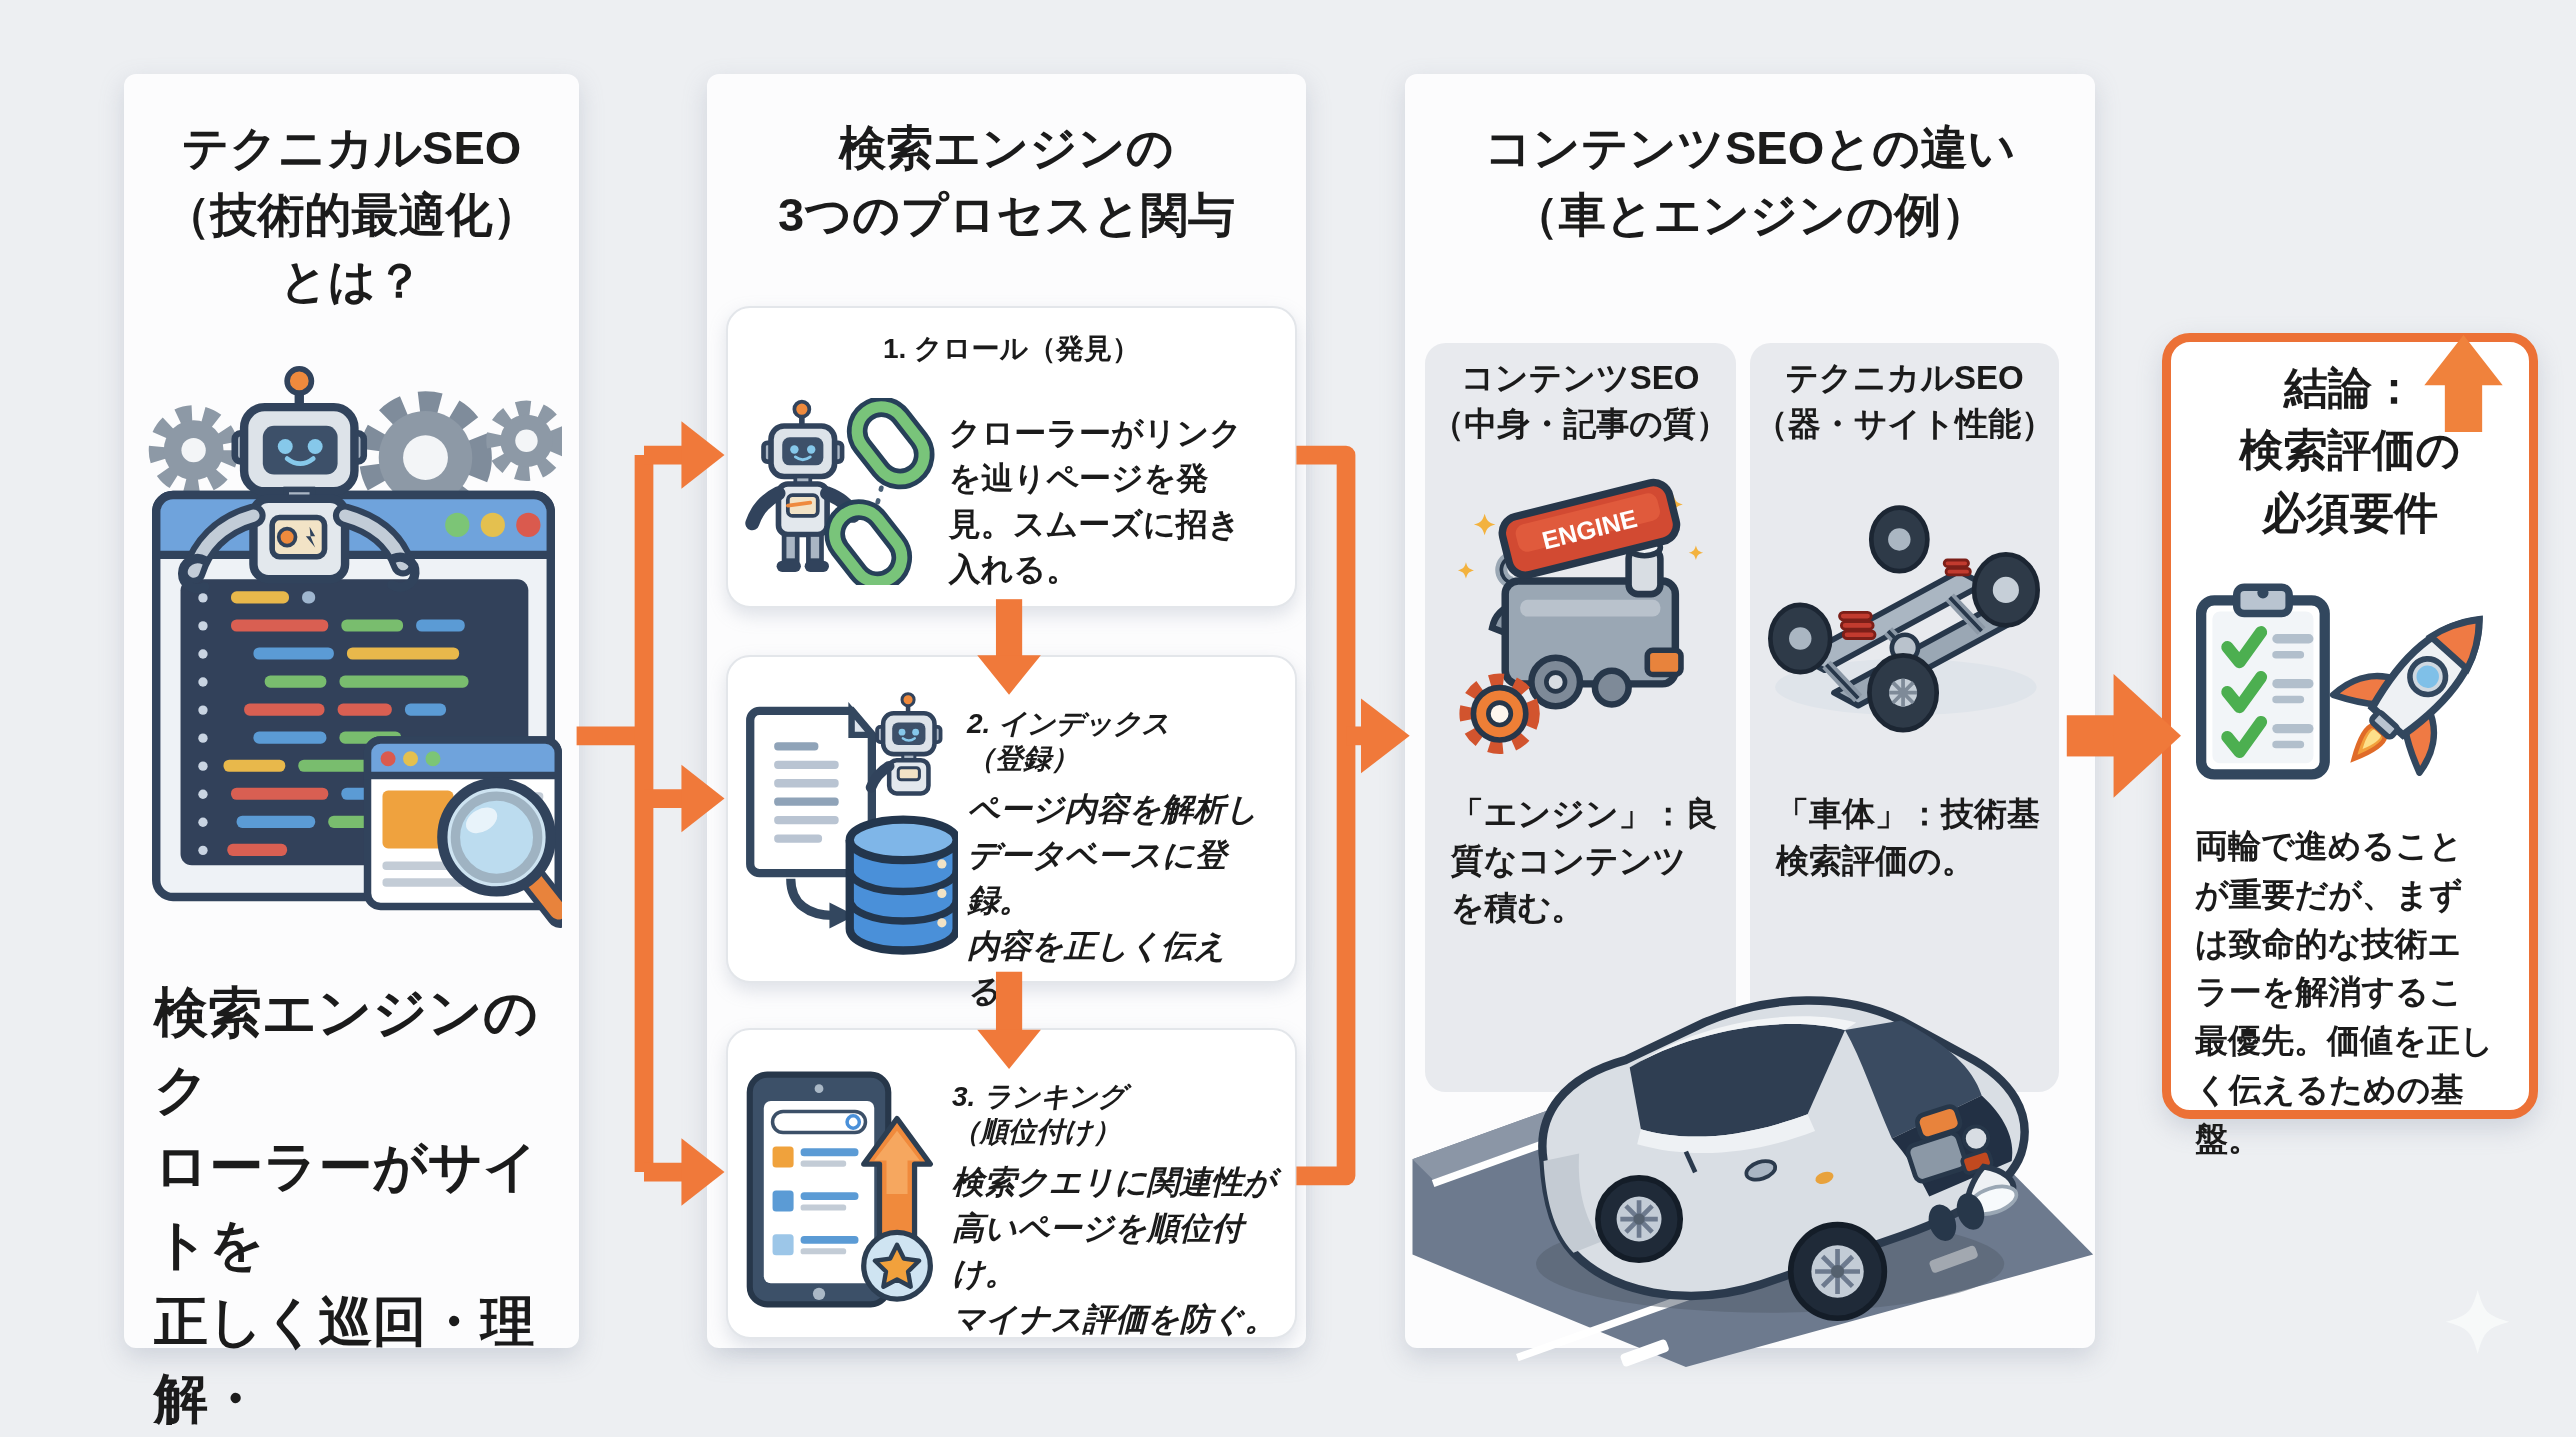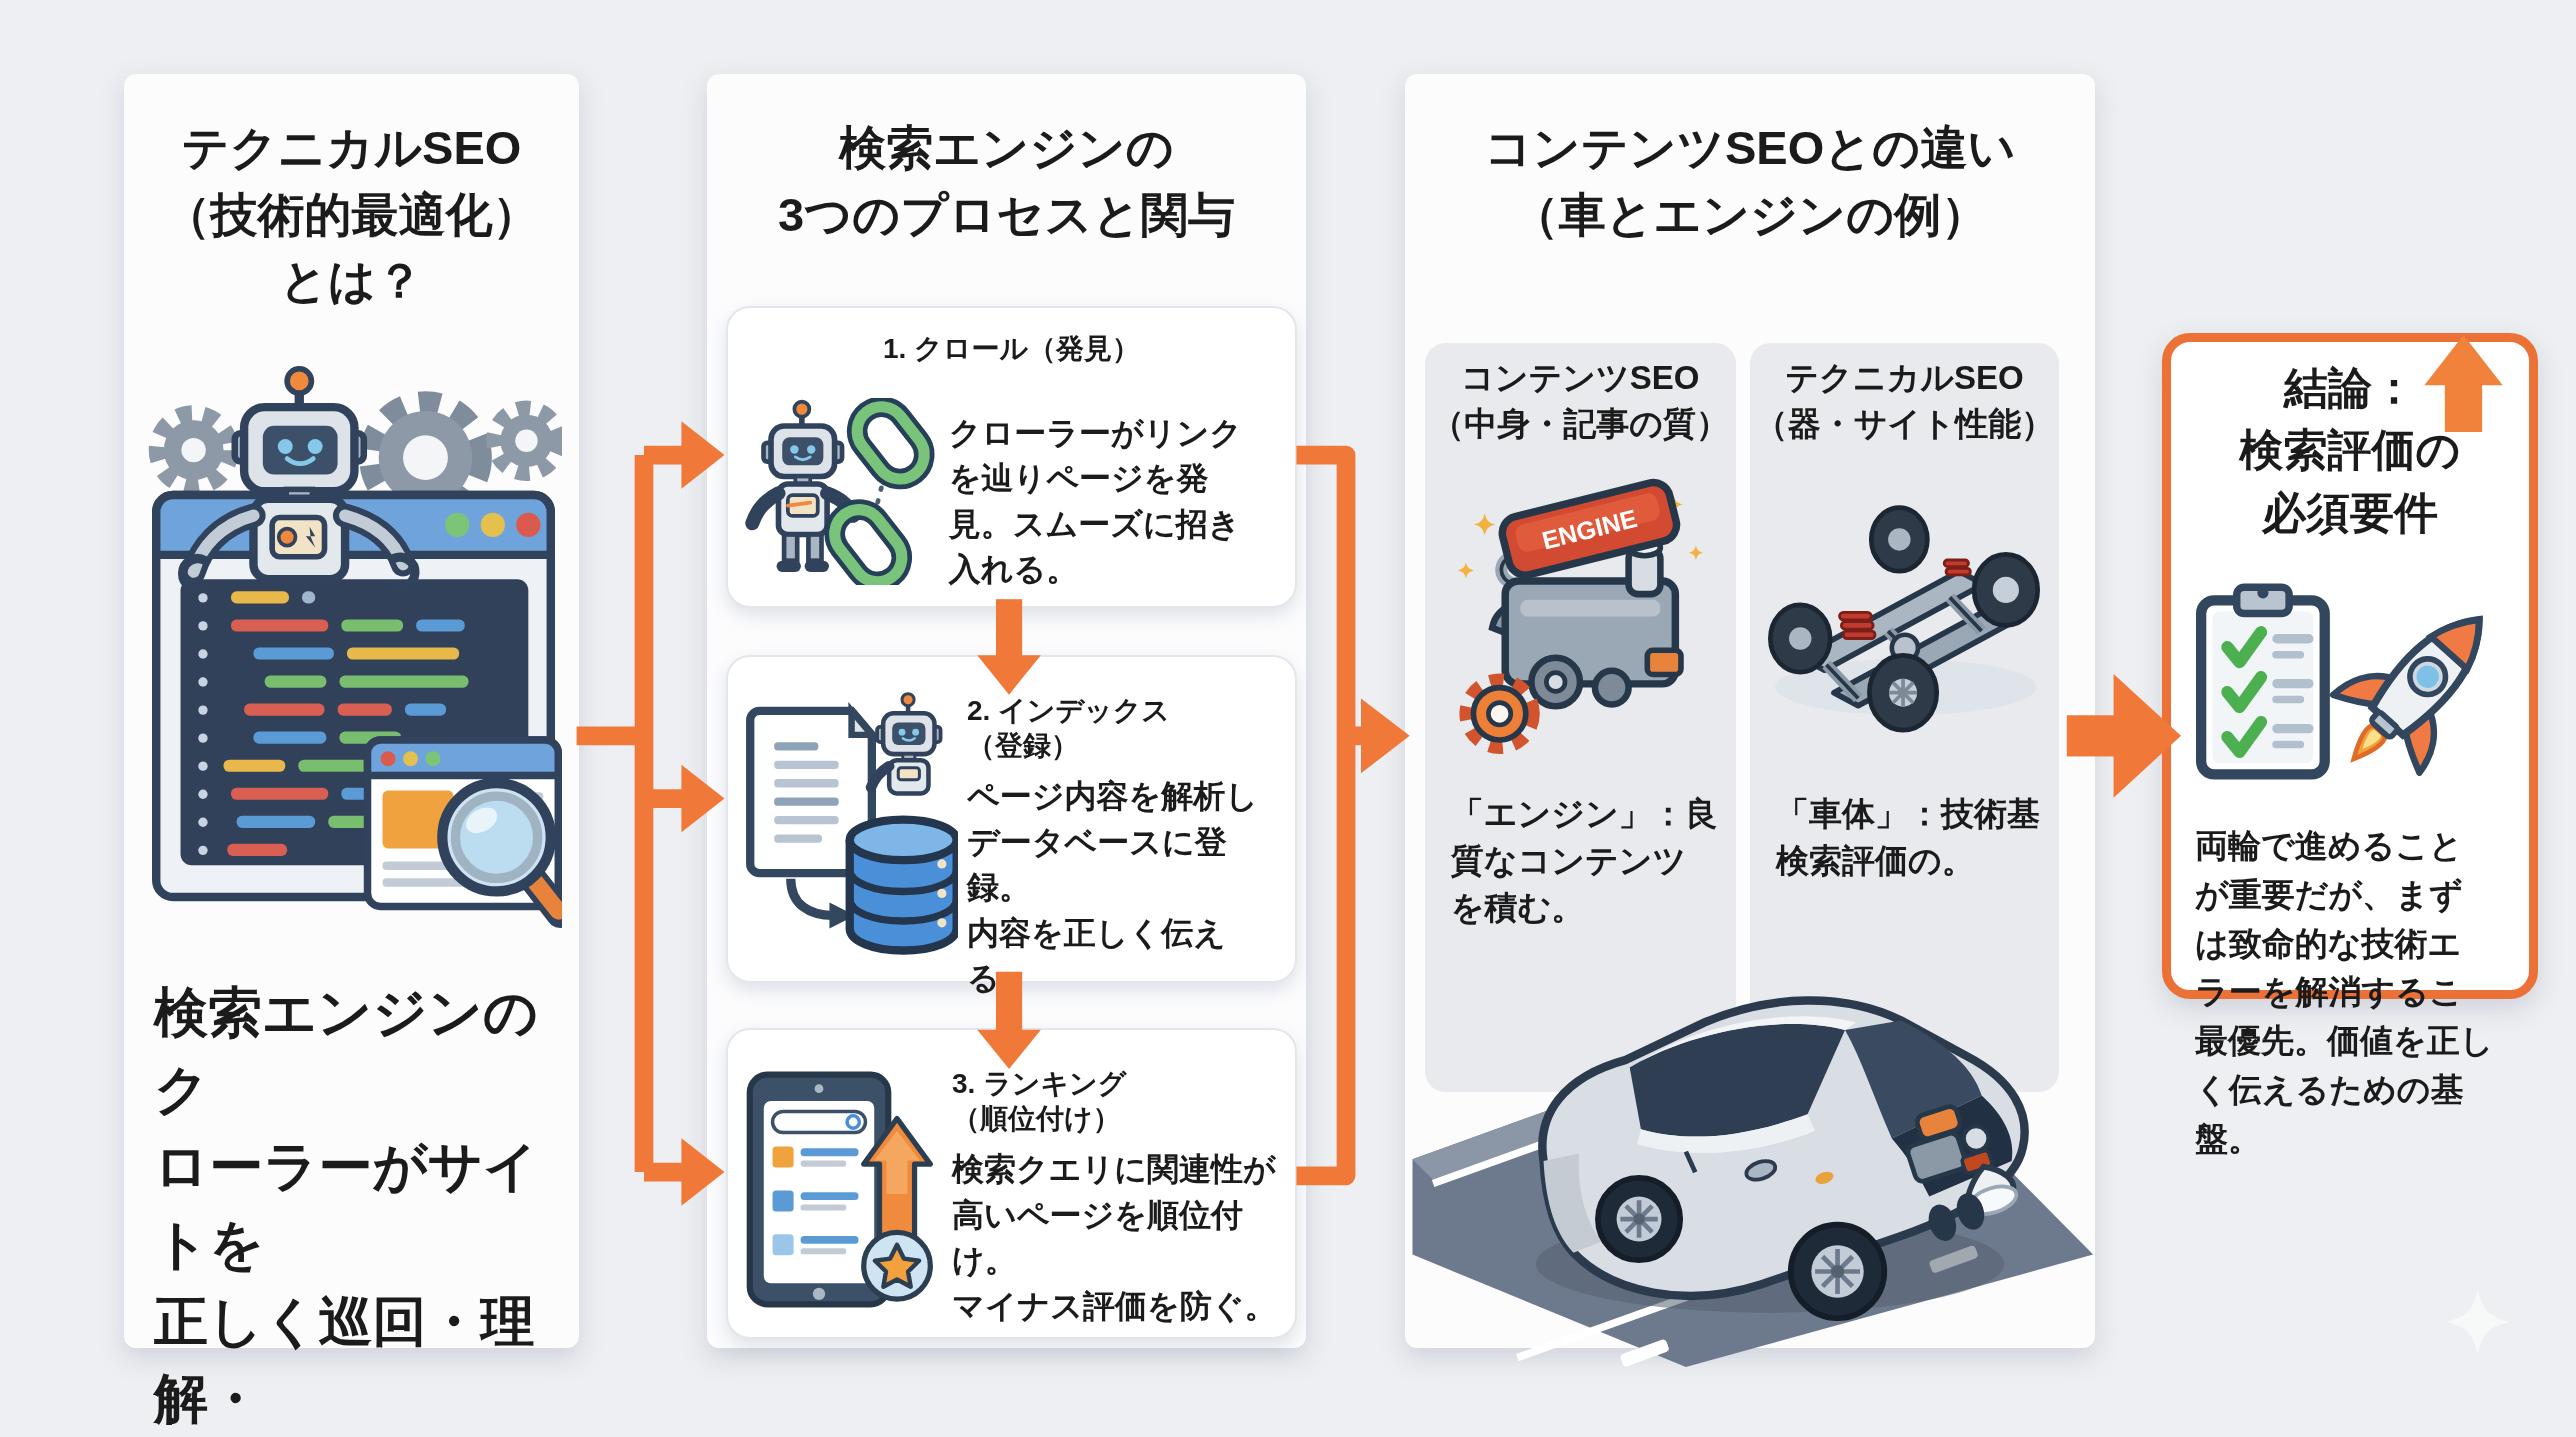--- a/index.html
+++ b/index.html
@@ -43,21 +43,21 @@
   .stitle{
     margin:0;font-size:28px;font-weight:800;line-height:1.25;
   }
   .stitle.center{text-align:center;padding-top:22.5px;}
   .sbody{
     margin:0;font-size:32px;font-weight:800;line-height:1.42;
   }
   .srow{position:absolute;left:13px;right:9.4px;top:90px;display:flex;align-items:flex-start;}
   .srow .sbody{margin-left:3.7px;margin-top:13px;}
   .srow2{position:absolute;left:13px;right:9.4px;top:24px;display:flex;align-items:flex-start;}
-  .scol{margin-left:9.4px;margin-top:12px;}
+  .scol{margin-left:9.4px;margin-top:25px;font-style:italic;}
   .scol .sbody{margin-top:11.2px;}
   
   .subcol{
     position:absolute;top:269px;height:749px;
     background:#e8eaee;border-radius:20.6px;
   }
   #subA{left:19.7px;width:311px;}
   #subB{left:345px;width:309px;}
   .subhead{
     margin:0;padding-top:12px;text-align:center;
@@ -65,21 +65,21 @@
   }
   .subcap{
     position:absolute;left:26px;right:15px;top:447px;margin:0;
     font-size:33px;font-weight:800;line-height:1.43;
   }
   #car{position:absolute;left:0px;top:881px;}
   #engineIcon{position:absolute;left:26px;top:120px;}
   #chassisIcon{position:absolute;left:11.2px;top:157px;}
   
   #p4{
-    position:absolute;left:2162px;top:333px;width:376px;height:666px;
+    position:absolute;left:2162px;top:333px;width:376px;height:786px;
     background:#ffffff;border:9.4px solid #ec7136;border-radius:28px;
     box-sizing:border-box;
     box-shadow:0 9.4px 24px rgba(140,150,168,.30);
   }
   #p4 .ctitle{
     position:absolute;left:0;right:0;top:15px;margin:0;text-align:center;
     font-size:44px;font-weight:800;line-height:1.42;white-space:pre-line;
   }
   #upArrow{position:absolute;right:26px;top:-7.5px;}
   #conclIcons{position:absolute;left:17px;top:234px;}

